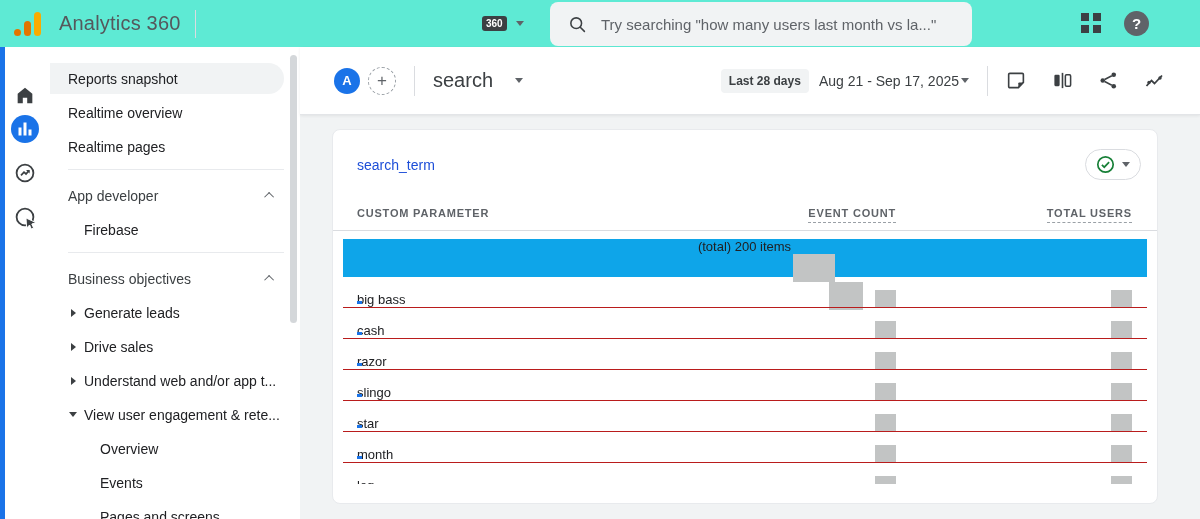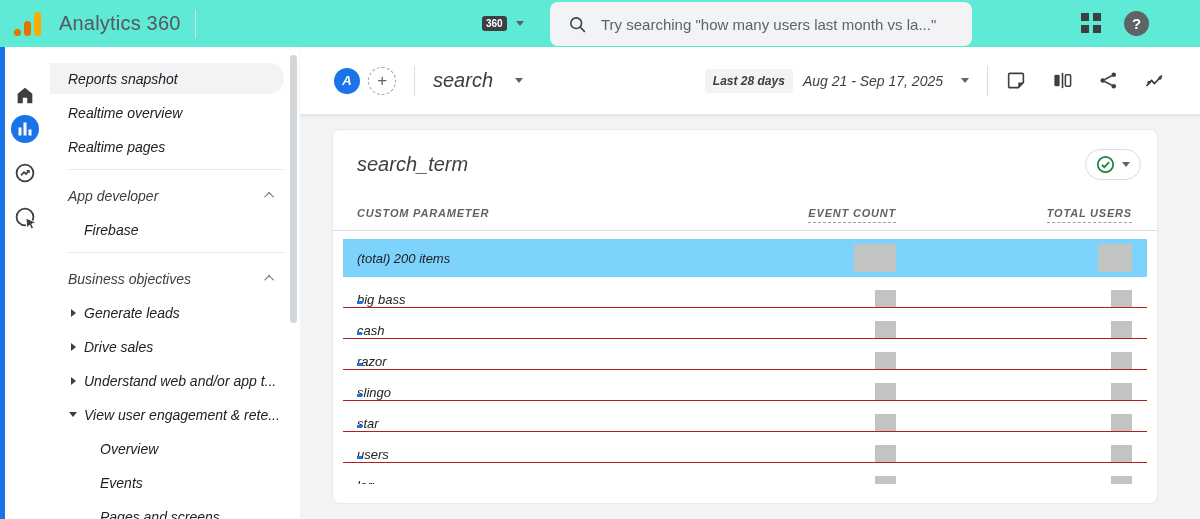--- a/index.html
+++ b/index.html
@@ -31,21 +31,21 @@
   .topsearch input::placeholder { color:#5f6368; opacity:1; }
 
   .apps-grid { position:absolute; left:1081px; top:13px; width:20px; height:20px; display:grid;
                grid-template-columns:8px 8px; grid-template-rows:8px 8px; gap:4px; cursor:pointer; }
   .apps-grid span { background:#3c4043; width:8px; height:8px; }
   .help-btn { position:absolute; left:1124px; top:11px; width:25px; height:25px; border-radius:50%;
               background:#5f6368; color:#fff; font-size:15px; font-weight:bold; display:flex;
               align-items:center; justify-content:center; cursor:pointer; }
 
   
-  .body-row { display:flex; height:472px;font-style:italic; }
+  .body-row { display:flex; height:472px; }
   .accent-strip { position:absolute; left:0; top:47px; width:5px; height:472px; background:#1a73e8; z-index:6; }
 
   
   .rail { position:relative; width:50px; background:#fff; flex:0 0 50px; }
   .rail .rail-btn { position:absolute; cursor:pointer; color:#3c4043; }
   .rail-home { top:38px; left:14px; }
   .rail-reports { top:68px; left:11px; width:28px; height:28px; border-radius:50%; background:#1a73e8;
                   display:flex; align-items:center; justify-content:center; }
   .rail-explore { top:114px; left:13px; }
   .rail-ads { top:158px; left:13px; }
@@ -78,44 +78,44 @@
   .avatar-a { width:26px; height:26px; border-radius:50%; background:#1a73e8; color:#fff; font-size:13px;
               font-weight:bold; display:flex; align-items:center; justify-content:center; cursor:pointer; }
   .add-comparison { width:28px; height:28px; border-radius:50%; border:1px dashed #9aa0a6; color:#5f6368;
                     font-size:17px; display:flex; align-items:center; justify-content:center; margin-left:8px;
                     cursor:pointer; font-weight:400; }
   .rh-divider { width:1px; height:30px; background:#dadce0; margin:0 18px; }
   .report-title { font-size:20px; color:#3c4043; display:flex; align-items:center; gap:22px; cursor:pointer; }
   .rh-right { margin-left:auto; display:flex; align-items:center; }
   .date-chip { background:#f1f3f4; color:#3c4043; font-size:12px; font-weight:bold; padding:5px 8px;
                border-radius:4px; margin-right:10px; white-space:nowrap; }
-  .date-range { font-size:14px; color:#3c4043; white-space:nowrap; display:flex; align-items:center; gap:18px;
+  .date-range { font-size:14px; color:#3c4043; white-space:nowrap; display:flex; align-items:center; gap:2px;
                 cursor:pointer; }
   .rh-icons { display:flex; align-items:center; gap:25px; color:#3c4043; }
   .rh-icons .ic { cursor:pointer; display:flex; }
 
   .content { flex:1; padding:14px 42px 0 32px; }
 
   
   .card { width:826px; height:375px; background:#fff; border:1px solid #e8eaed; border-radius:8px;
           overflow:hidden; }
   .card-head { display:flex; align-items:center; justify-content:space-between; padding:19px 16px 15px 24px; }
-  .card-title { font-size:20px; color:#404040; }
+  .card-title { font-size:14px; color:#1d4ed8; }
   .status-pill { display:flex; align-items:center; gap:7px; border:1px solid #dadce0; border-radius:16px;
                  padding:5px 10px; cursor:pointer; background:#fff; }
 
   .thead { display:flex; align-items:flex-end; padding:8px 25px 9px 24px; border-bottom:1px solid #dadce0; }
   .thead .c1 { flex:1; }
   .thead .c2 { width:180px; text-align:right; }
   .thead .c3 { width:236px; text-align:right; }
   .th-label { font-size:11px; font-weight:bold; color:#5f6368; letter-spacing:.8px; text-transform:uppercase; }
   .th-label.sortable { border-bottom:1px dashed #9aa0a6; padding-bottom:3px; }
 
-  .row-total { margin:8px 10px 0 10px; height:38px; background:#7dd3fc; display:flex; align-items:center;
-               padding:0 15px 0 14px; }
+  .row-total { margin:8px 10px 0 10px; height:38px; background:#0ea5e9; display:flex; align-items:center;
+               padding:0 15px 0 14px;flex-direction:column; }
   .row-total .c1 { flex:1; font-size:13px; color:#202124; }
   .row-total .c2 { width:180px; display:flex; justify-content:flex-end; }
   .row-total .c3 { width:236px; display:flex; justify-content:flex-end; }
 
   .tbody { height:207px; overflow:hidden; margin:0 10px; }
   .trow { height:31px; border-bottom:1px solid #b91c1c; display:flex; align-items:flex-end;
           padding:0 15px 0 14px; position:relative; cursor:default; }
   .trow .c1 { flex:1; font-size:13px; color:#202124; padding-top:5px; }
   .trow .c2 { width:180px; display:flex; justify-content:flex-end; padding-top:6px; }
   .trow .c3 { width:236px; display:flex; justify-content:flex-end; padding-top:6px; }
@@ -387,21 +387,21 @@
               <div class="c1">star</div>
               <span class="bluemark"></span>
               <div class="c2">
                   <span class="blk blk-sm"></span>
                 </div>
               <div class="c3">
                   <span class="blk blk-sm"></span>
                 </div>
             </div>
             <div class="trow">
-              <div class="c1">users</div>
+              <div class="c1">month</div>
               <span class="bluemark"></span>
               <div class="c2">
                   <span class="blk blk-sm"></span>
                 </div>
               <div class="c3">
                   <span class="blk blk-sm"></span>
                 </div>
             </div>
             <div class="trow">
               <div class="c1">leg</div>

